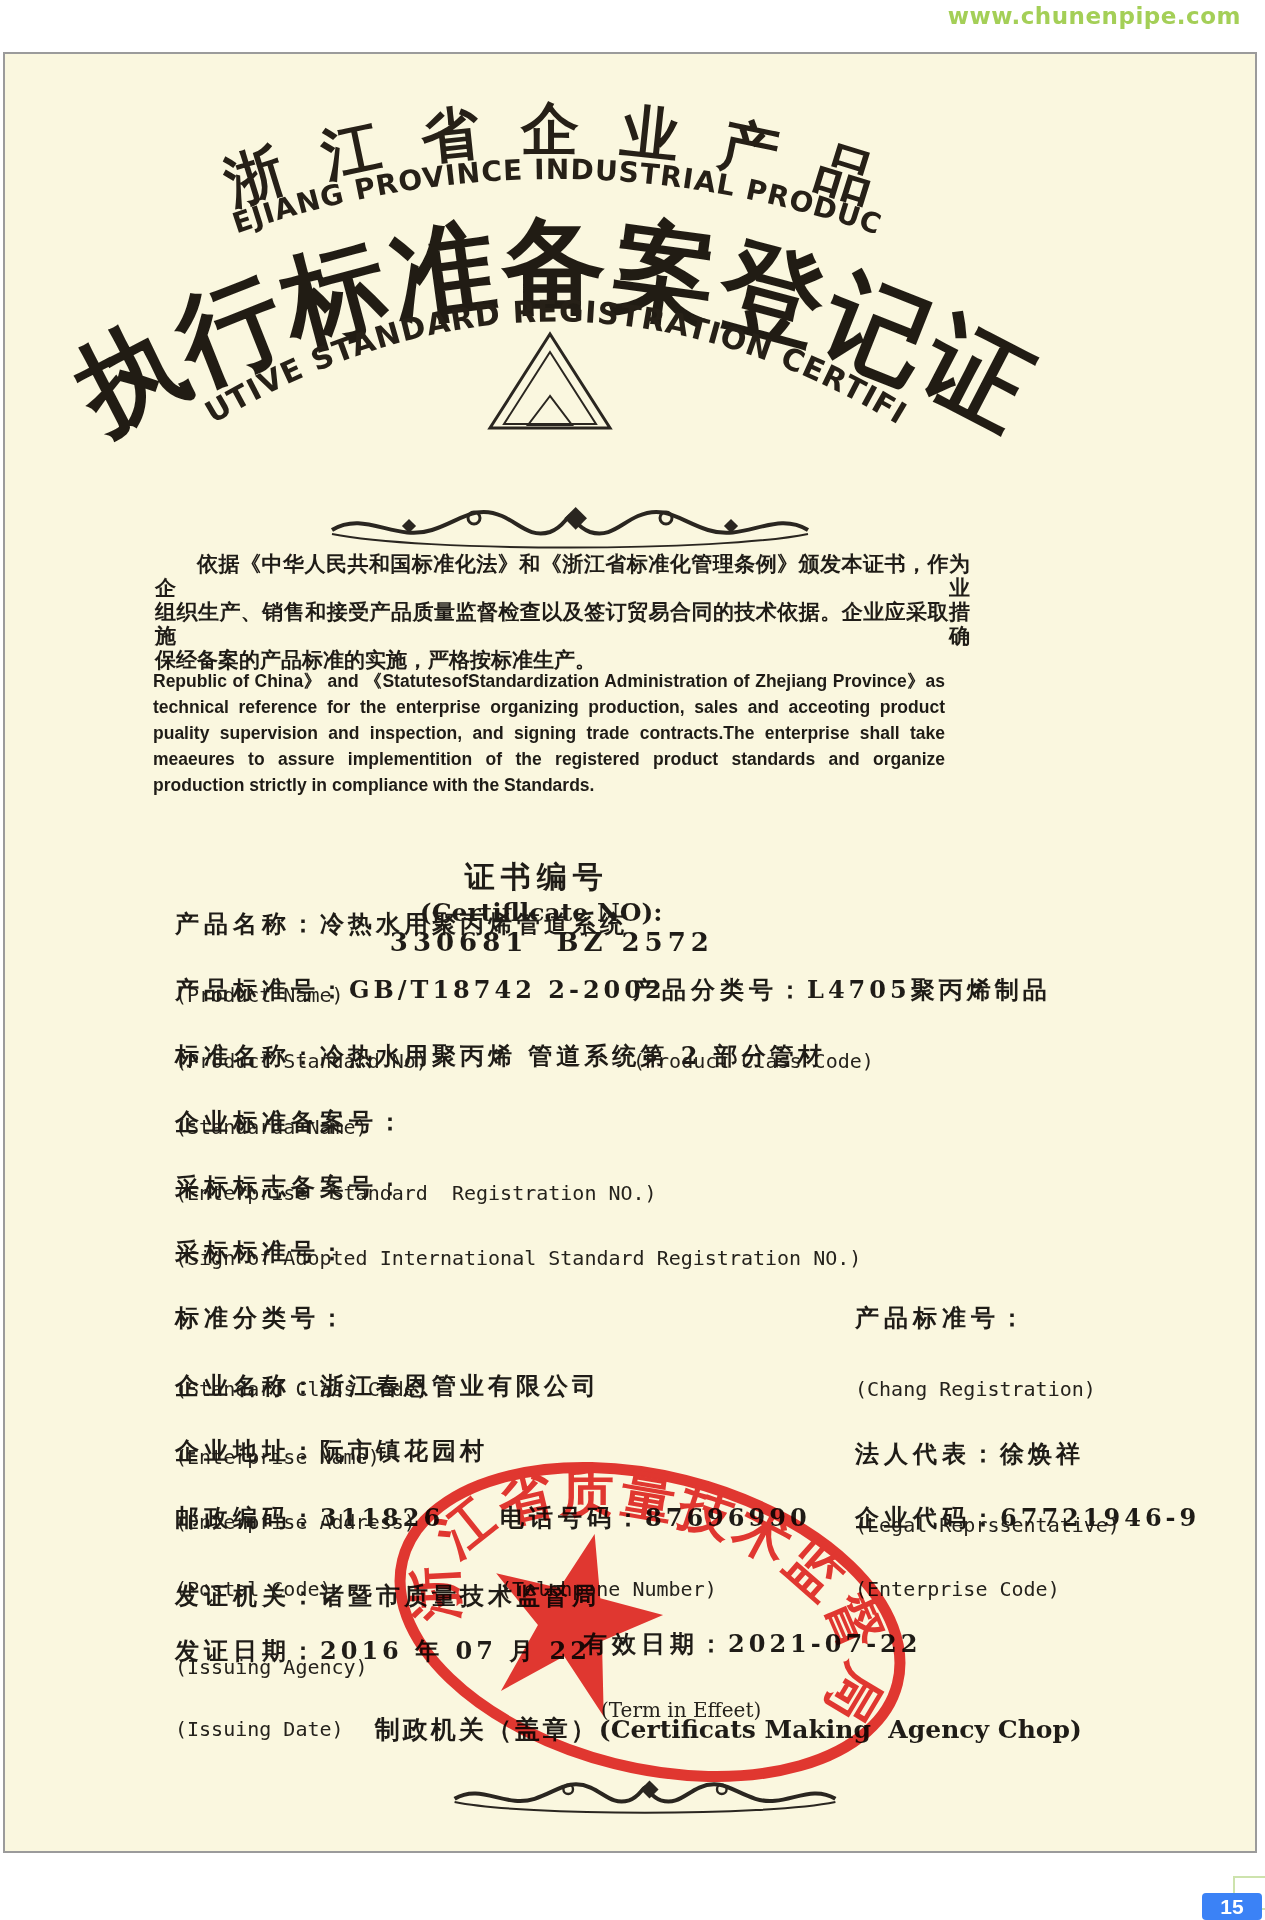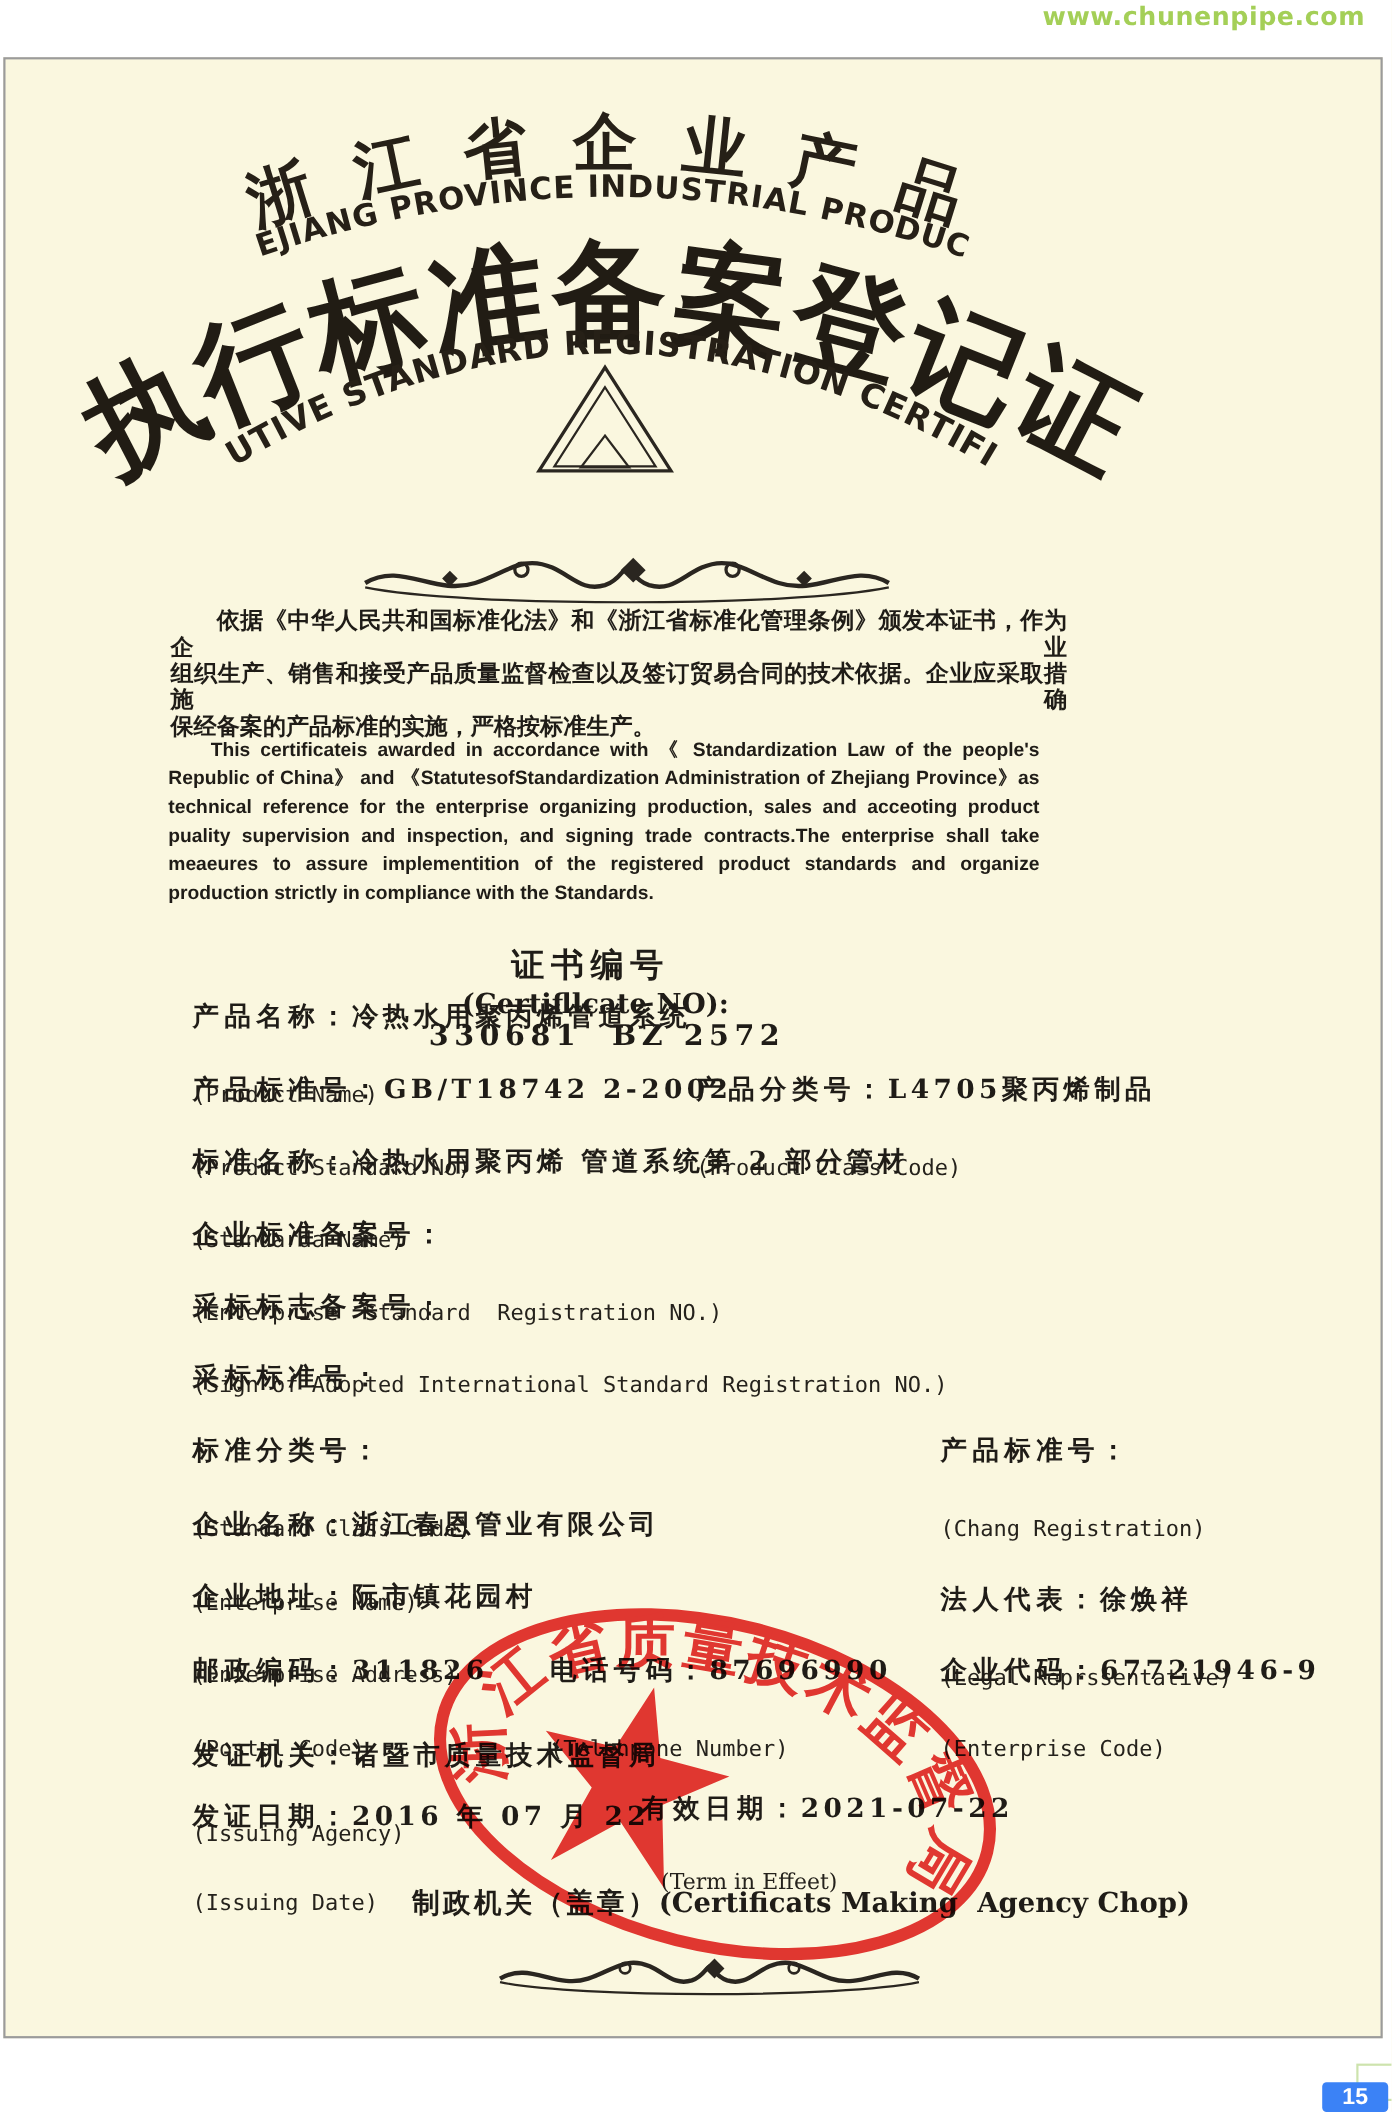--- a/index.html
+++ b/index.html
@@ -113,21 +113,20 @@
     </g>
   </svg>
 
   <div class="intro-cn">
     <div class="first">依据《中华人民共和国标准化法》和《浙江省标准化管理条例》颁发本证书，作为企业</div>
     <div>组织生产、销售和接受产品质量监督检查以及签订贸易合同的技术依据。企业应采取措施确</div>
     <div class="last">保经备案的产品标准的实施，严格按标准生产。</div>
   </div>
 
   <div class="intro-en">
-    <div class="first">This certificateis awarded in accordance with 《 Standardization Law of the people's</div>
     <div>Republic of China》 and 《StatutesofStandardization Administration of Zhejiang Province》as</div>
     <div>technical reference for the enterprise  organizing production, sales and acceoting product</div>
     <div>puality supervision and inspection, and  signing trade contracts.The enterprise shall take</div>
     <div>meaeures to assure implementition of the registered product standards and organize</div>
     <div class="last">production strictly in compliance with the Standards.</div>
   </div>
 
   <div class="certno">
     <span class="cn">证书编号</span>
     <span> </span><span>(Certifllcate NO):</span>

